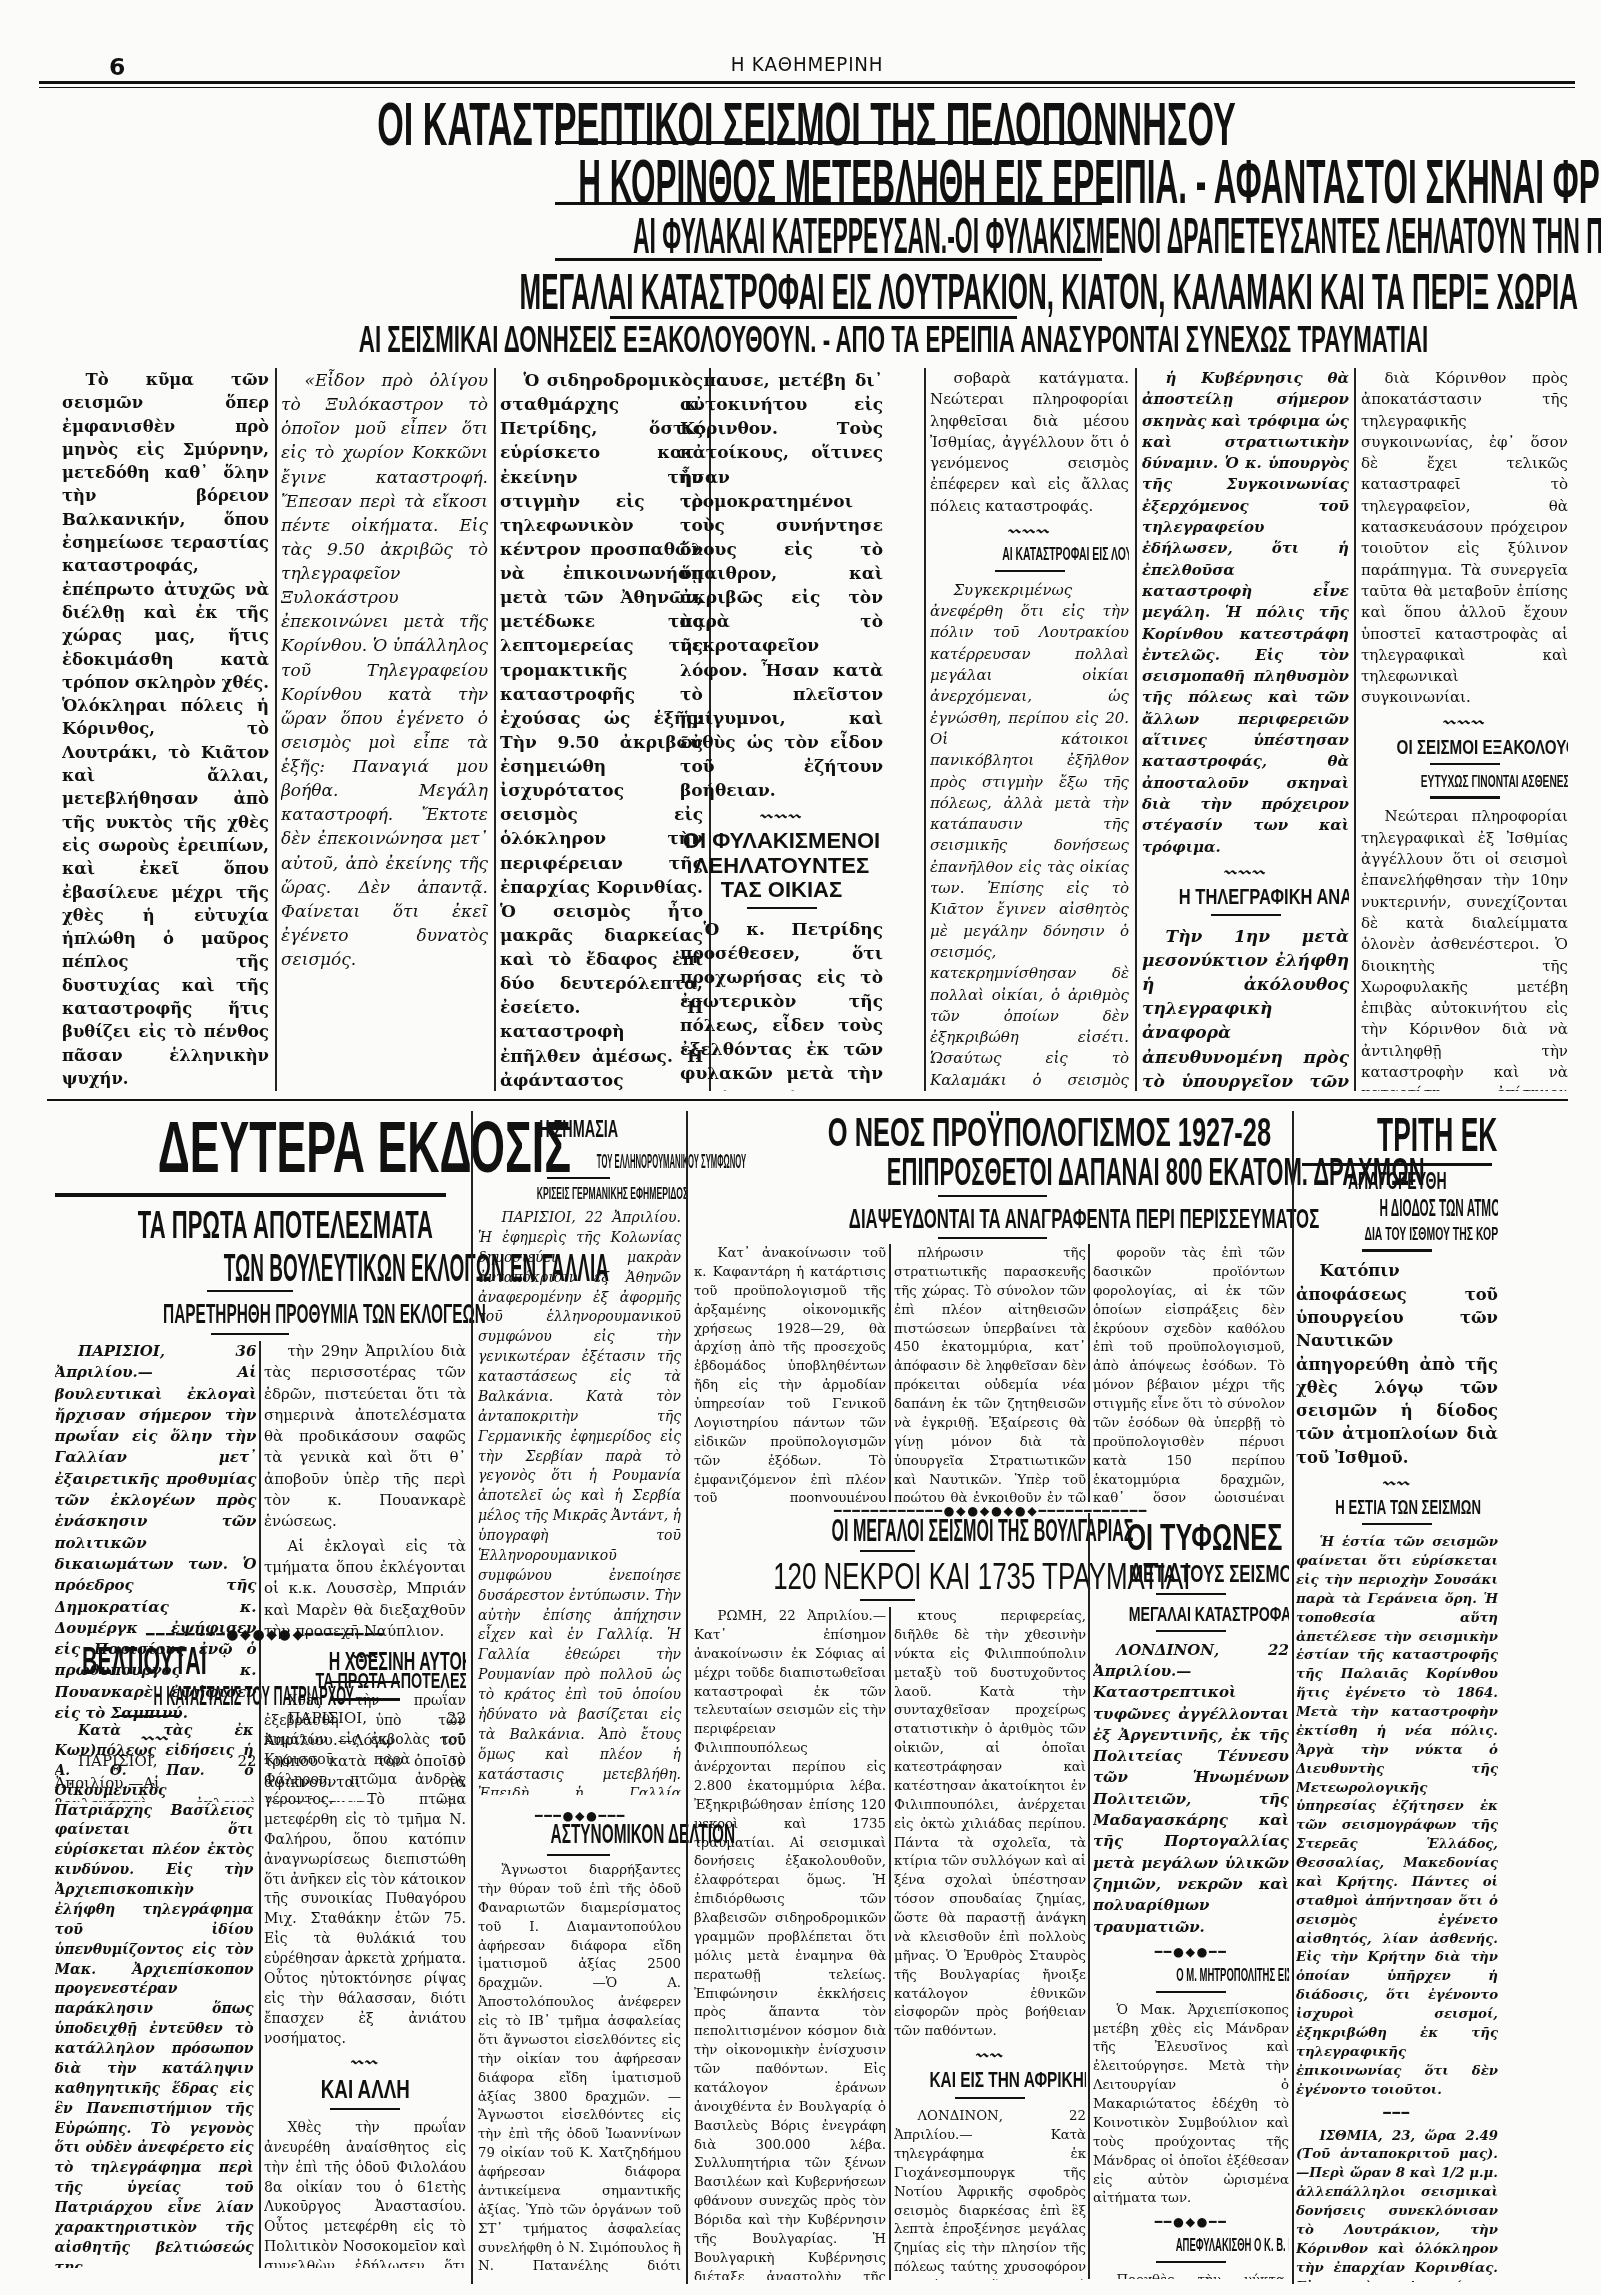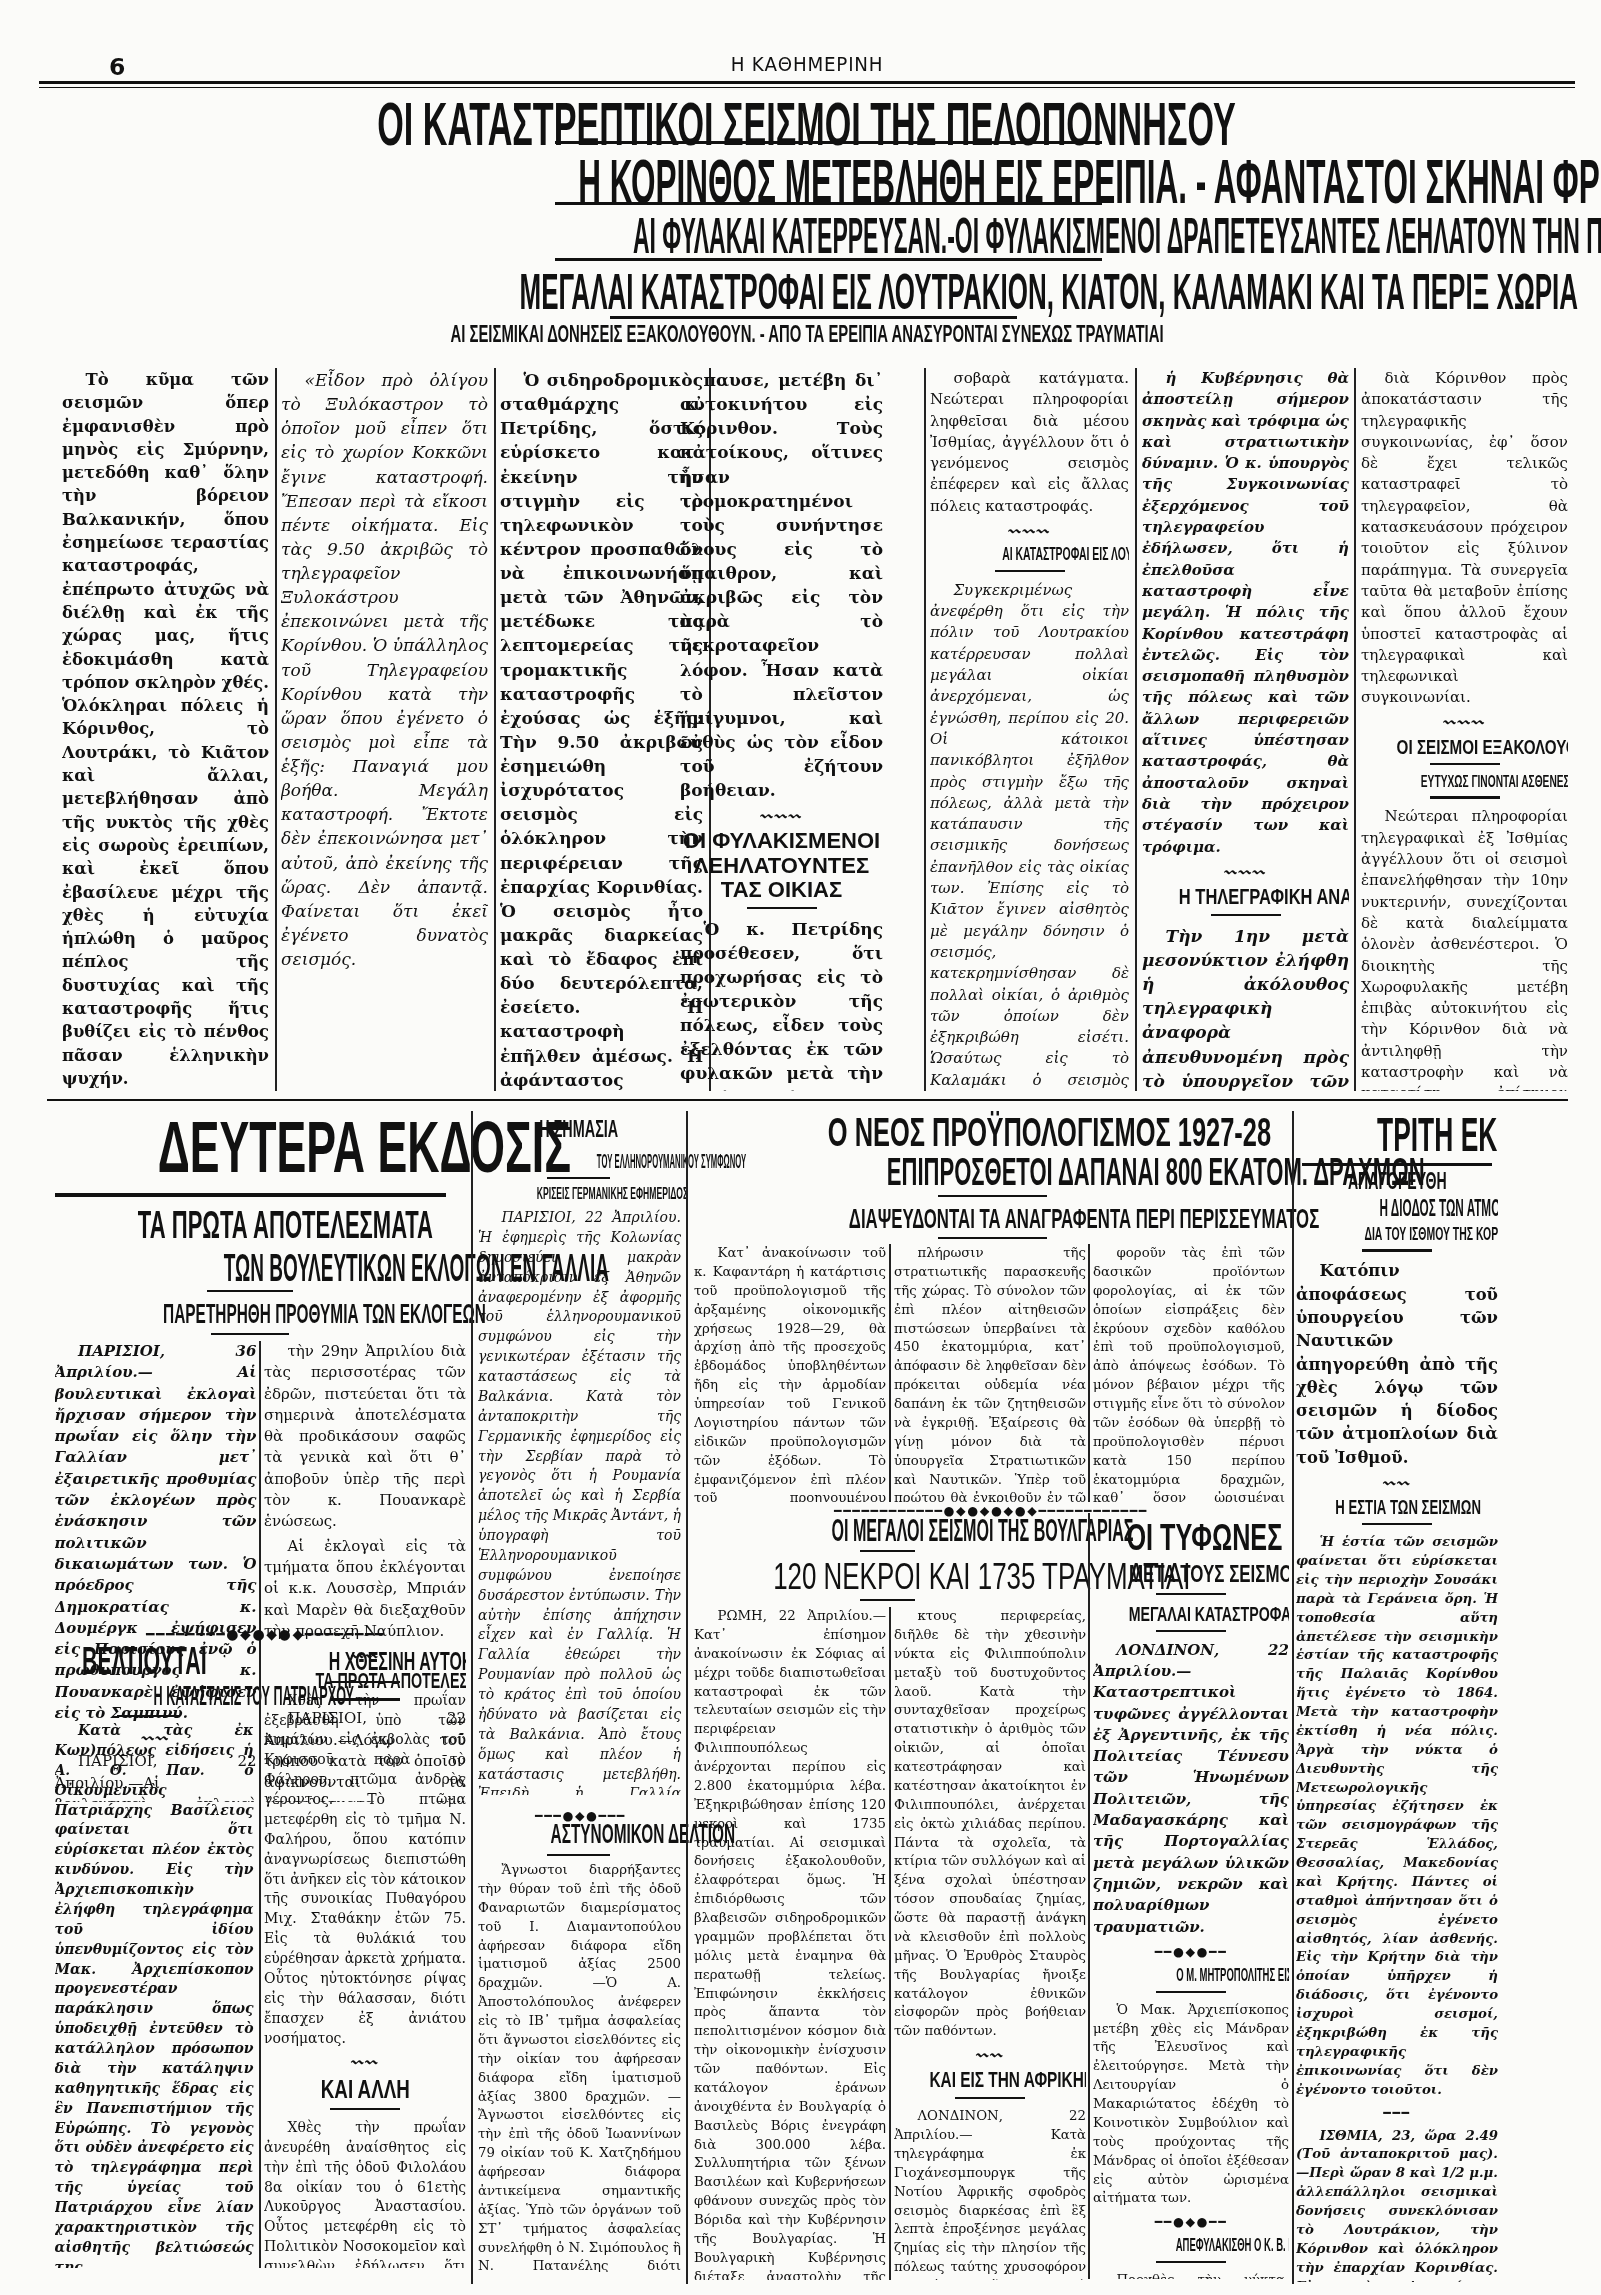--- a/index.html
+++ b/index.html
@@ -49,21 +49,21 @@
   </div>
   <div class="hr-short" style="position:absolute;top:202px;left:524px;width:547px;height:3.1px;"></div>
   <div class="h1 hl" style="top:211px;font-size:50px;">
     <span class="cond" style="transform:scaleX(0.46)">ΑΙ ΦΥΛΑΚΑΙ ΚΑΤΕΡΡΕΥΣΑΝ.-ΟΙ ΦΥΛΑΚΙΣΜΕΝΟΙ ΔΡΑΠΕΤΕΥΣΑΝΤΕΣ ΛΕΗΛΑΤΟΥΝ ΤΗΝ ΠΟΛΙΝ</span>
   </div>
   <div class="hr-short" style="position:absolute;top:258px;left:524px;width:547px;height:3.1px;"></div>
   <div class="h1 hl" style="top:267px;font-size:50px;">
     <span class="cond" style="transform:scaleX(0.52)">ΜΕΓΑΛΑΙ ΚΑΤΑΣΤΡΟΦΑΙ ΕΙΣ ΛΟΥΤΡΑΚΙΟΝ, ΚΙΑΤΟΝ, ΚΑΛΑΜΑΚΙ ΚΑΙ ΤΑ ΠΕΡΙΞ ΧΩΡΙΑ</span>
   </div>
   <div class="hr-short" style="position:absolute;top:316px;left:579px;width:407px;height:3.1px;"></div>
-  <div class="h1 hl" style="top:322px;font-size:24px;text-decoration:underline;">
+  <div class="h1 hl" style="top:322px;font-size:36px;text-decoration:underline;">
     <span class="cond" style="transform:scaleX(0.62)">ΑΙ ΣΕΙΣΜΙΚΑΙ ΔΟΝΗΣΕΙΣ ΕΞΑΚΟΛΟΥΘΟΥΝ. - ΑΠΟ ΤΑ ΕΡΕΙΠΙΑ ΑΝΑΣΥΡΟΝΤΑΙ ΣΥΝΕΧΩΣ ΤΡΑΥΜΑΤΙΑΙ</span>
   </div>
 
   <div class="col" style="left:31px;top:368px;width:207px;height:723px;font-weight:bold;font-size:16.4px;">
     <p>Τὸ κῦμα τῶν σεισμῶν ὅπερ ἐμφανισθὲν πρὸ μηνὸς εἰς Σμύρνην, μετεδόθη καθ᾽ ὅλην τὴν βόρειον Βαλκανικήν, ὅπου ἐσημείωσε τεραστίας καταστροφάς, ἐπέπρωτο ἀτυχῶς νὰ διέλθῃ καὶ ἐκ τῆς χώρας μας, ἥτις ἐδοκιμάσθη κατὰ τρόπον σκληρὸν χθές. Ὁλόκληραι πόλεις ἡ Κόρινθος, τὸ Λουτράκι, τὸ Κιᾶτον καὶ ἄλλαι, μετεβλήθησαν ἀπὸ τῆς νυκτὸς τῆς χθὲς εἰς σωροὺς ἐρειπίων, καὶ ἐκεῖ ὅπου ἐβασίλευε μέχρι τῆς χθὲς ἡ εὐτυχία ἡπλώθη ὁ μαῦρος πέπλος τῆς δυστυχίας καὶ τῆς καταστροφῆς ἥτις βυθίζει εἰς τὸ πένθος πᾶσαν ἑλληνικὴν ψυχήν.</p>
 
   </div>
   <div class="vrule" style="left:244px;top:368px;height:723px;"></div>
 
   <div class="col" style="left:250px;top:368px;width:207px;height:723px;">

